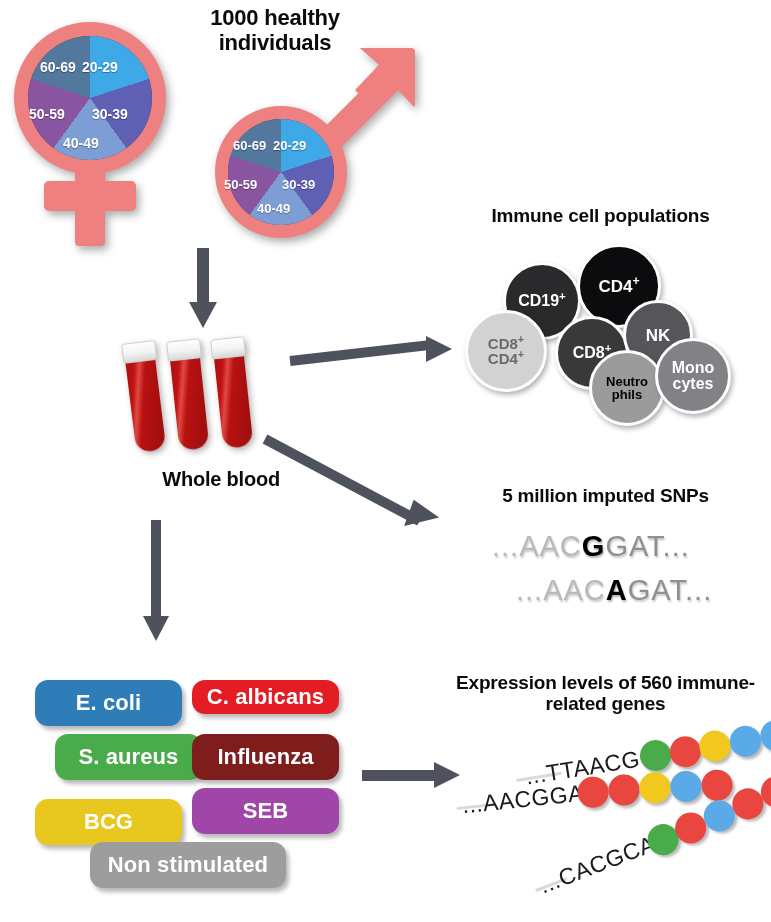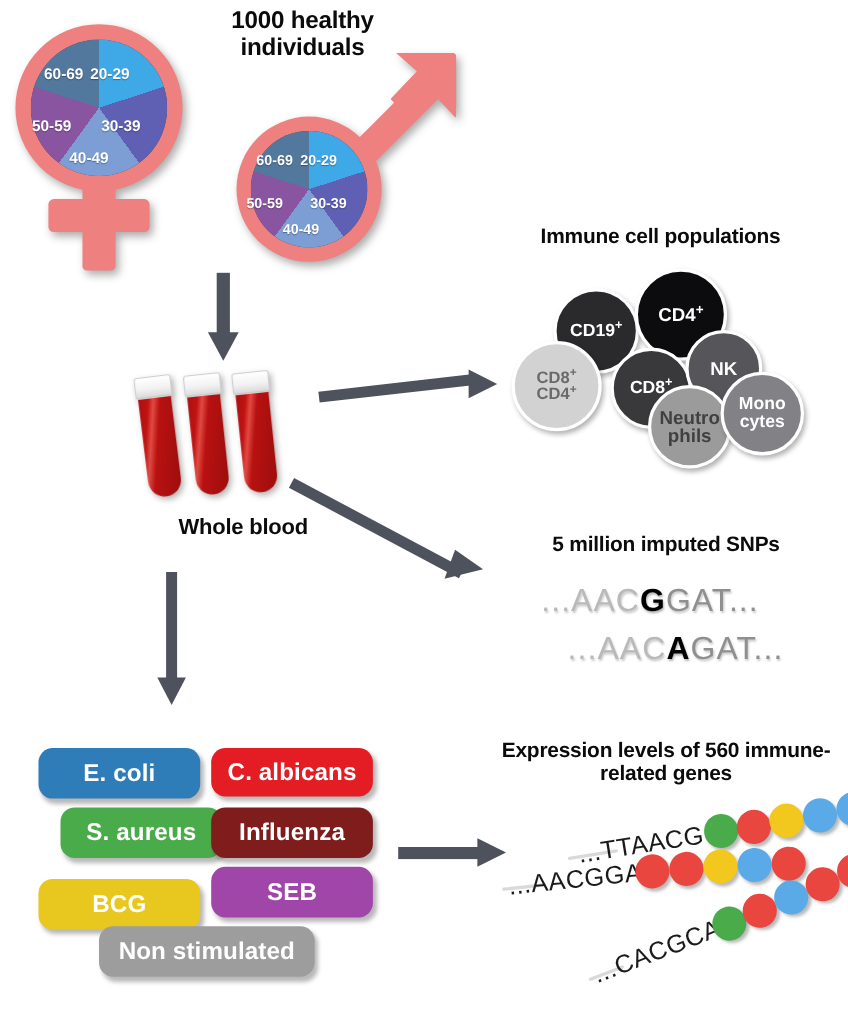--- a/index.html
+++ b/index.html
@@ -272,21 +272,21 @@
       <span>
         <span>CD8</span><sup>+</sup>
       </span>
     </div>
 
     <div class="cell" style="left:168px;top:62px;width:70px;height:70px;background:#55555a;color:#ffffff;font-size:17px;">
       <span>NK</span>
     </div>
 
 
-    <div class="cell" style="left:134px;top:112px;width:76px;height:76px;background:#9b9b9b;color:#404040;font-size:17px;">
+    <div class="cell" style="left:134px;top:112px;width:76px;height:76px;background:#9b9b9b;color:#000000;font-size:13px;">
       <span>
         <span>Neutro</span><br>
         <span>phils</span>
       </span>
     </div>
 
     <div class="cell" style="left:200px;top:100px;width:76px;height:76px;background:#818186;color:#ffffff;font-size:16px;">
       <span>
         <span>Mono</span><br>
         <span>cytes</span>
@@ -300,21 +300,21 @@
     </div>
     <div class="snp-row" style="left:24px;top:44px;">
       <span class="snp-dim">...AAC</span><span class="snp-hi">A</span><span class="snp-mid">GAT...</span>
     </div>
   </div>
 
   <div class="abs" style="left:30px;top:680px;width:320px;height:215px;">
 
     <div class="stim" style="left:5px;top:0px;width:147px;height:46px;background:#2e7cb8;">E. coli</div>
 
-    <div class="stim" style="left:162px;top:0px;width:147px;height:44px;background:#e41d25;">C. albicans</div>
+    <div class="stim" style="left:162px;top:0px;width:147px;height:34px;background:#e41d25;">C. albicans</div>
 
     <div class="stim" style="left:5px;top:54px;width:147px;height:46px;background:#4aab4a;margin-left:20px;">S. aureus</div>
 
     <div class="stim" style="left:162px;top:54px;width:147px;height:46px;background:#7f1d1d;">Influenza</div>
 
     <div class="stim" style="left:5px;top:108px;width:147px;height:46px;background:#e8c81e;margin-top:11px;">BCG</div>
 
     <div class="stim" style="left:162px;top:108px;width:147px;height:46px;background:#a046a8;">SEB</div>
 
     <div class="stim" style="left:60px;top:162px;width:196px;height:46px;background:#9d9d9d;">Non stimulated</div>

